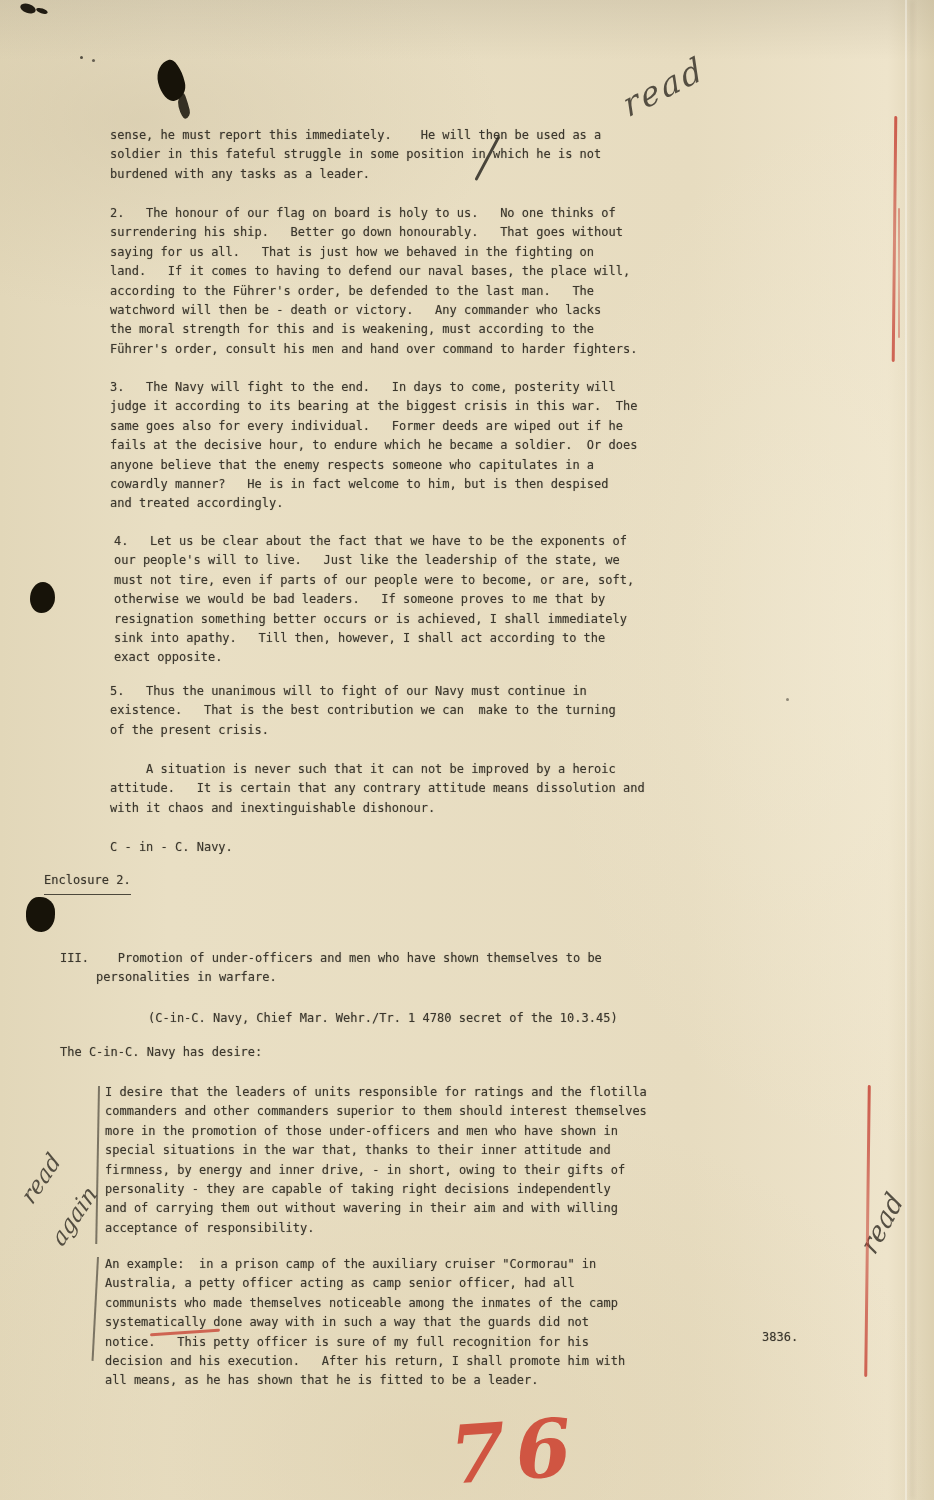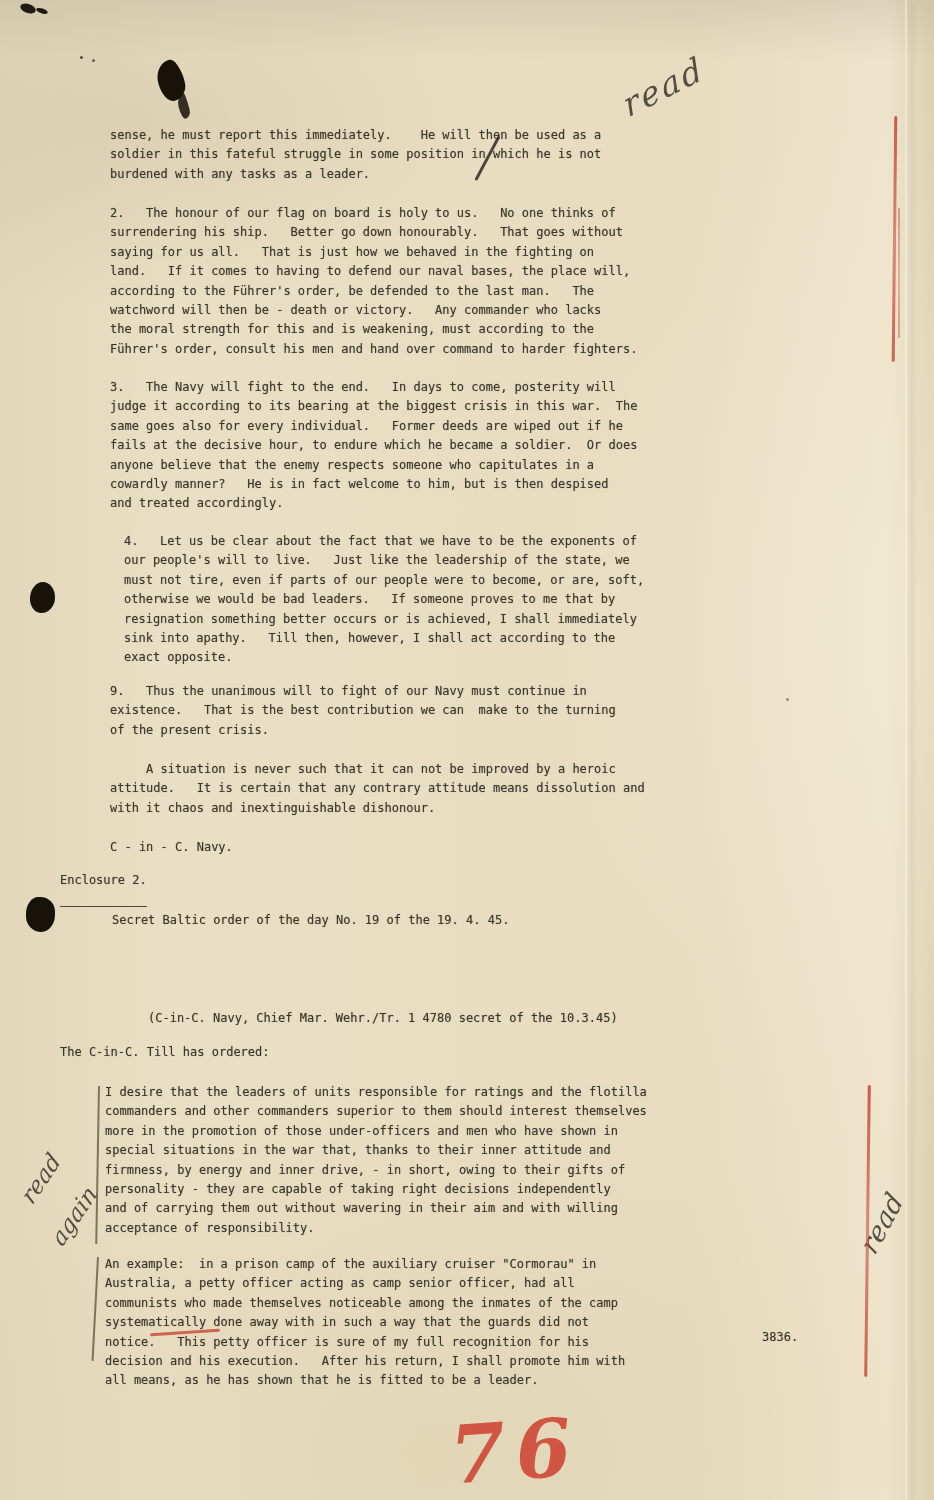--- a/index.html
+++ b/index.html
@@ -22,25 +22,25 @@
     position:absolute;
     white-space:pre;
     font-size:12px;
     line-height:19.4px;
     color:#3b372d;
     text-shadow:0 0 1px rgba(58,54,44,0.45);
   }
   .b0{left:110px;top:126px}
   .b1{left:110px;top:204px}
   .b2{left:110px;top:378px}
-  .b3{left:124px;top:532px}
+  .b3{left:114px;top:532px}
   .b4{left:110px;top:682px}
   .b5{left:110px;top:760px}
   .b6{left:110px;top:838px}
-  .b7{left:60px;top:871px;border-bottom:1.6px solid rgba(59,55,45,0.9);padding-bottom:16px}
+  .b7{left:44px;top:871px;border-bottom:1.6px solid rgba(59,55,45,0.9);padding-bottom:4px}
   .b8{left:112px;top:911px}
   .b9{left:60px;top:949px}
   .b10{left:148px;top:1009px}
   .b11{left:60px;top:1043px}
   .b12{left:105px;top:1083px}
   .b13{left:105px;top:1255px}
   .b14{left:762px;top:1328px}
 
   
   .hand{
@@ -113,31 +113,32 @@
 anyone believe that the enemy respects someone who capitulates in a
 cowardly manner?   He is in fact welcome to him, but is then despised
 and treated accordingly.</div>
   <div class="tw b3">4.   Let us be clear about the fact that we have to be the exponents of
 our people's will to live.   Just like the leadership of the state, we
 must not tire, even if parts of our people were to become, or are, soft,
 otherwise we would be bad leaders.   If someone proves to me that by
 resignation something better occurs or is achieved, I shall immediately
 sink into apathy.   Till then, however, I shall act according to the
 exact opposite.</div>
-  <div class="tw b4">9.   Thus the unanimous will to fight of our Navy must continue in
+  <div class="tw b4">5.   Thus the unanimous will to fight of our Navy must continue in
 existence.   That is the best contribution we can  make to the turning
 of the present crisis.</div>
   <div class="tw b5">     A situation is never such that it can not be improved by a heroic
 attitude.   It is certain that any contrary attitude means dissolution and
 with it chaos and inextinguishable dishonour.</div>
   <div class="tw b6">C - in - C. Navy.</div>
   <div class="tw b7">Enclosure 2.</div>
-  <div class="tw b8">Secret Baltic order of the day No. 19 of the 19. 4. 45.</div>
+  <div class="tw b9">III.    Promotion of under-officers and men who have shown themselves to be
+     personalities in warfare.</div>
   <div class="tw b10">(C-in-C. Navy, Chief Mar. Wehr./Tr. 1 4780 secret of the 10.3.45)</div>
-  <div class="tw b11">The C-in-C. Till has ordered:</div>
+  <div class="tw b11">The C-in-C. Navy has desire:</div>
   <div class="tw b13">An example:  in a prison camp of the auxiliary cruiser "Cormorau" in
 Australia, a petty officer acting as camp senior officer, had all
 communists who made themselves noticeable among the inmates of the camp
 systematically done away with in such a way that the guards did not
 notice.   This petty officer is sure of my full recognition for his
 decision and his execution.   After his return, I shall promote him with
 all means, as he has shown that he is fitted to be a leader.</div>
   <div class="tw b12">I desire that the leaders of units responsible for ratings and the flotilla
 commanders and other commanders superior to them should interest themselves
 more in the promotion of those under-officers and men who have shown in

